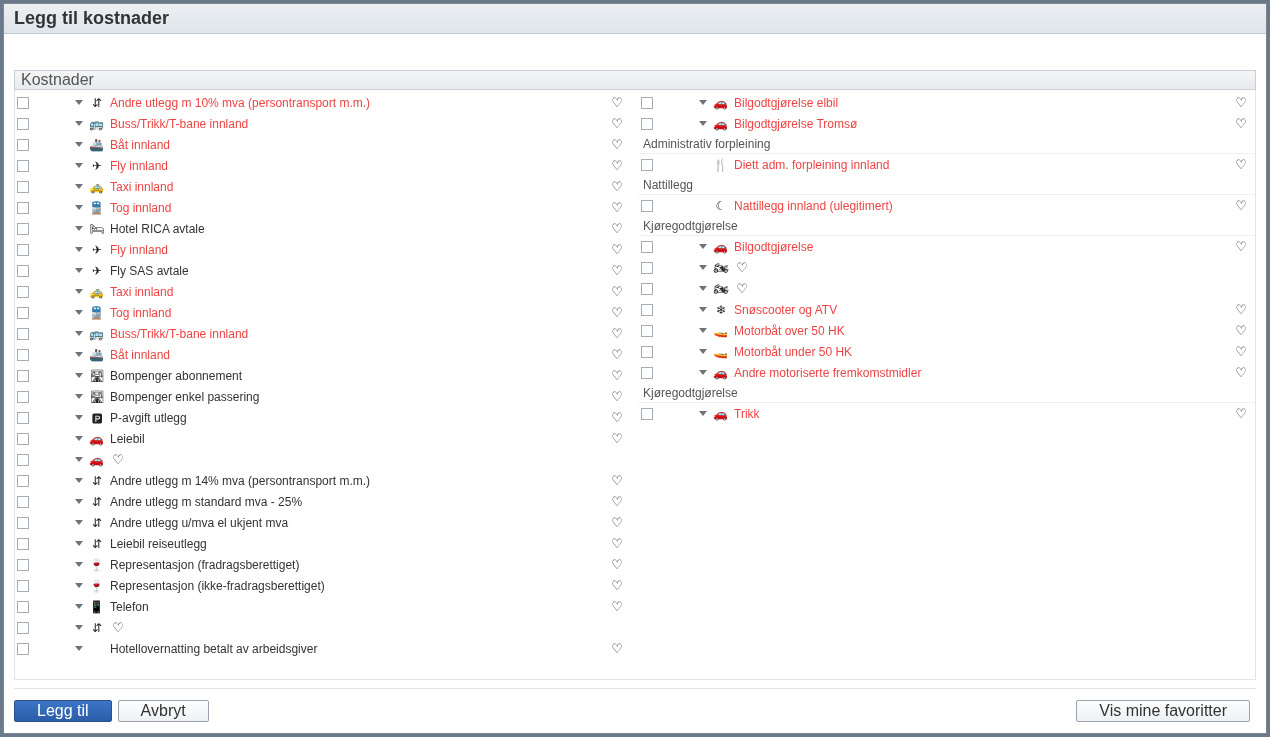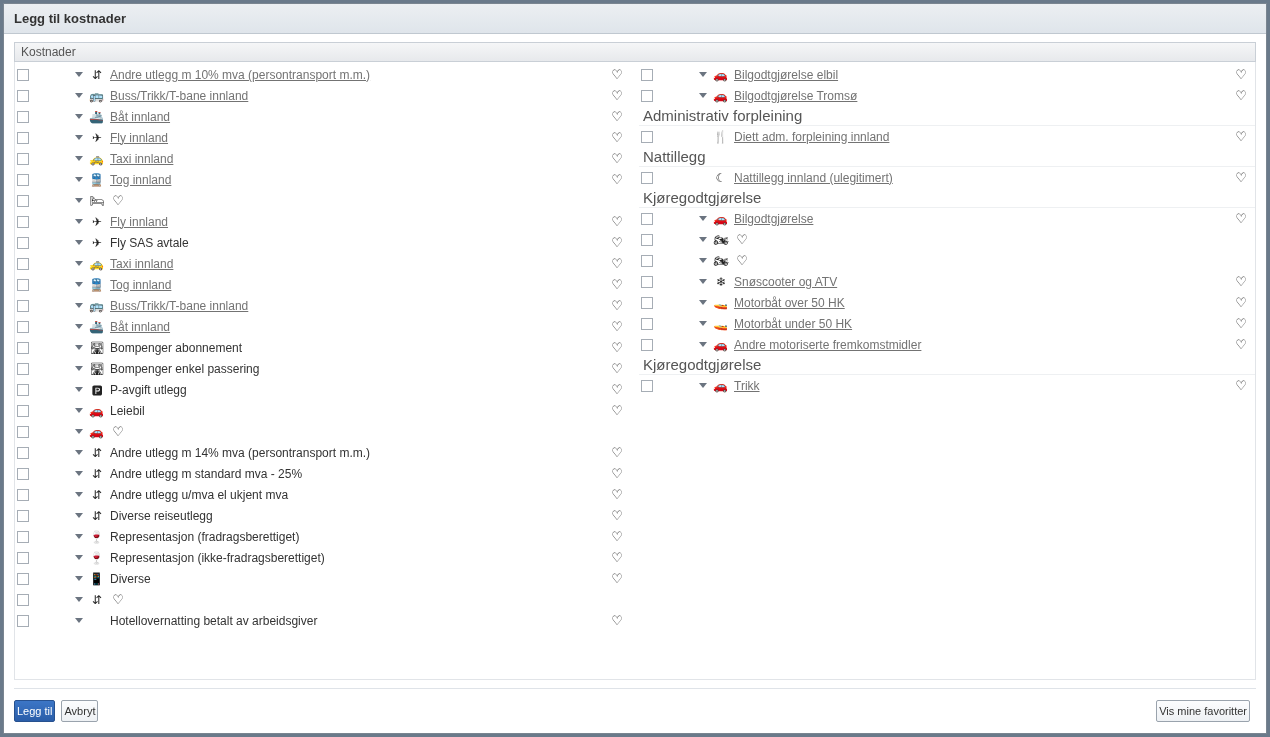--- a/index.html
+++ b/index.html
@@ -1,36 +1,36 @@
 <!DOCTYPE html>
 <html><head>
 <meta charset="utf-8">
 <style>
   * { box-sizing: border-box; margin: 0; padding: 0; }
   html, body { width: 1270px; height: 737px; font-family: Arial, Helvetica, sans-serif; font-size: 12px; background: #6a7a8a; overflow: hidden; }
   .dialog { position: absolute; inset: 3px; background: #fff; border: 1px solid #7a8590; }
-  .titlebar { height: 30px; background: linear-gradient(#eceff2,#dfe5eb); border-bottom: 1px solid #c0c8d0; display: flex; align-items: center; padding: 0 10px; color: #333; font-size: 13px; font-weight: bold; }
+  .titlebar { height: 30px; background: linear-gradient(#eceff2,#dfe5eb); border-bottom: 1px solid #c0c8d0; display: flex; align-items: center; padding: 0 10px; color: #333; font-size: 18px; font-weight: bold; }
   .close-x { position: absolute; top: 4px; right: 8px; color: #fff; font-size: 16px; cursor: pointer; text-shadow: 0 0 2px #4a5a6a; }
   .body { position: absolute; top: 30px; left: 0; right: 0; bottom: 44px; padding: 8px 10px 0 10px; display: flex; flex-direction: column; }
-  .section-header { background: linear-gradient(#f5f6f7,#e7e9ec); border: 1px solid #c9cfd6; height: 20px; line-height: 18px; padding: 0 6px; color: #555; font-size: 12px; }
+  .section-header { background: linear-gradient(#f5f6f7,#e7e9ec); border: 1px solid #c9cfd6; height: 20px; line-height: 18px; padding: 0 6px; color: #555; font-size: 16px; margin-top: 28px; }
   .columns { flex: 1; display: flex; gap: 8px; overflow: hidden; border-left: 1px solid #e1e4e8; border-right: 1px solid #e1e4e8; border-bottom: 1px solid #e1e4e8; padding-top: 2px; }
   .col { flex: 1; min-width: 0; }
   .row { display: flex; align-items: center; height: 21px; padding-right: 6px; }
-  .row.highlight > .label { color: #737373; font-weight: 500; text-decoration: underline; }
+  .row.highlight > .label { color: #ef4444; font-weight: 500; }
   .cb { width: 12px; height: 12px; border: 1px solid #a6adb5; background: #fff; margin: 0 6px 0 2px; flex: none; cursor: pointer; }
   .spacer { width: 40px; flex: none; }
   .chev { width: 0; height: 0; border-left: 4px solid transparent; border-right: 4px solid transparent; border-top: 5px solid #6b7480; margin-right: 6px; flex: none; cursor: pointer; }
   .chev.hidden { visibility: hidden; }
   .icon { width: 16px; text-align: center; font-size: 12px; color: #222; margin-right: 5px; flex: none; }
   .label { flex: 1; color: #333; cursor: pointer; white-space: nowrap; overflow: hidden; text-overflow: ellipsis; }
   .heart { width: 16px; color: #333; font-size: 13px; cursor: pointer; flex: none; text-align: center; }
-  .group-header { height: 20px; line-height: 20px; padding-left: 4px; color: #555; font-size: 15px; border-bottom: 1px solid #eef0f2; }
+  .group-header { height: 20px; line-height: 20px; padding-left: 4px; color: #555; font-size: 12px; border-bottom: 1px solid #eef0f2; }
   .footer-sep { height: 1px; background: #dfe3e8; margin: 8px 0 0 0; }
   .footer { position: absolute; left: 0; right: 0; bottom: 0; height: 44px; display: flex; align-items: center; padding: 0 10px; }
-  .btn { height: 22px; padding: 0 2px; border: 1px solid #9aa3ad; background: linear-gradient(#fcfdfe,#eef1f4); color: #333; font-size: 11px; border-radius: 2px; cursor: pointer; margin-right: 6px; }
+  .btn { height: 22px; padding: 0 22px; border: 1px solid #9aa3ad; background: linear-gradient(#fcfdfe,#eef1f4); color: #333; font-size: 16px; border-radius: 2px; cursor: pointer; margin-right: 6px; }
   .btn.primary { background: linear-gradient(#3c76c6,#2a5da8); border-color: #27518f; color: #fff; }
   .footer .right { margin-left: auto; } 
 </style>
 </head>
 <body>
 
 <span class="close-x">✕</span>
 <div class="dialog">
   <div class="titlebar">Legg til kostnader</div>
 
@@ -84,20 +84,21 @@
             <div class="chev"></div>
             <div class="icon">🚆</div>
             <div class="label">Tog innland</div>
             <div class="heart">♡</div>
           </div>
           <div class="row">
             <div class="cb"></div>
             <div class="spacer"></div>
             <div class="chev"></div>
             <div class="icon">🛏</div>
+            <div class="label">Hotel RICA avtale</div>
             <div class="heart">♡</div>
           </div>
           <div class="row highlight">
             <div class="cb"></div>
             <div class="spacer"></div>
             <div class="chev"></div>
             <div class="icon">✈</div>
             <div class="label">Fly innland</div>
             <div class="heart">♡</div>
           </div>
@@ -202,21 +203,21 @@
             <div class="chev"></div>
             <div class="icon">⇵</div>
             <div class="label">Andre utlegg u/mva el ukjent mva</div>
             <div class="heart">♡</div>
           </div>
           <div class="row">
             <div class="cb"></div>
             <div class="spacer"></div>
             <div class="chev"></div>
             <div class="icon">⇵</div>
-            <div class="label">Diverse reiseutlegg</div>
+            <div class="label">Leiebil reiseutlegg</div>
             <div class="heart">♡</div>
           </div>
           <div class="row">
             <div class="cb"></div>
             <div class="spacer"></div>
             <div class="chev"></div>
             <div class="icon">🍷</div>
             <div class="label">Representasjon (fradragsberettiget)</div>
             <div class="heart">♡</div>
           </div>
@@ -226,21 +227,21 @@
             <div class="chev"></div>
             <div class="icon">🍷</div>
             <div class="label">Representasjon (ikke-fradragsberettiget)</div>
             <div class="heart">♡</div>
           </div>
           <div class="row">
             <div class="cb"></div>
             <div class="spacer"></div>
             <div class="chev"></div>
             <div class="icon">📱</div>
-            <div class="label">Diverse</div>
+            <div class="label">Telefon</div>
             <div class="heart">♡</div>
           </div>
           <div class="row">
             <div class="cb"></div>
             <div class="spacer"></div>
             <div class="chev"></div>
             <div class="icon">⇵</div>
             <div class="heart">♡</div>
           </div>
           <div class="row">

